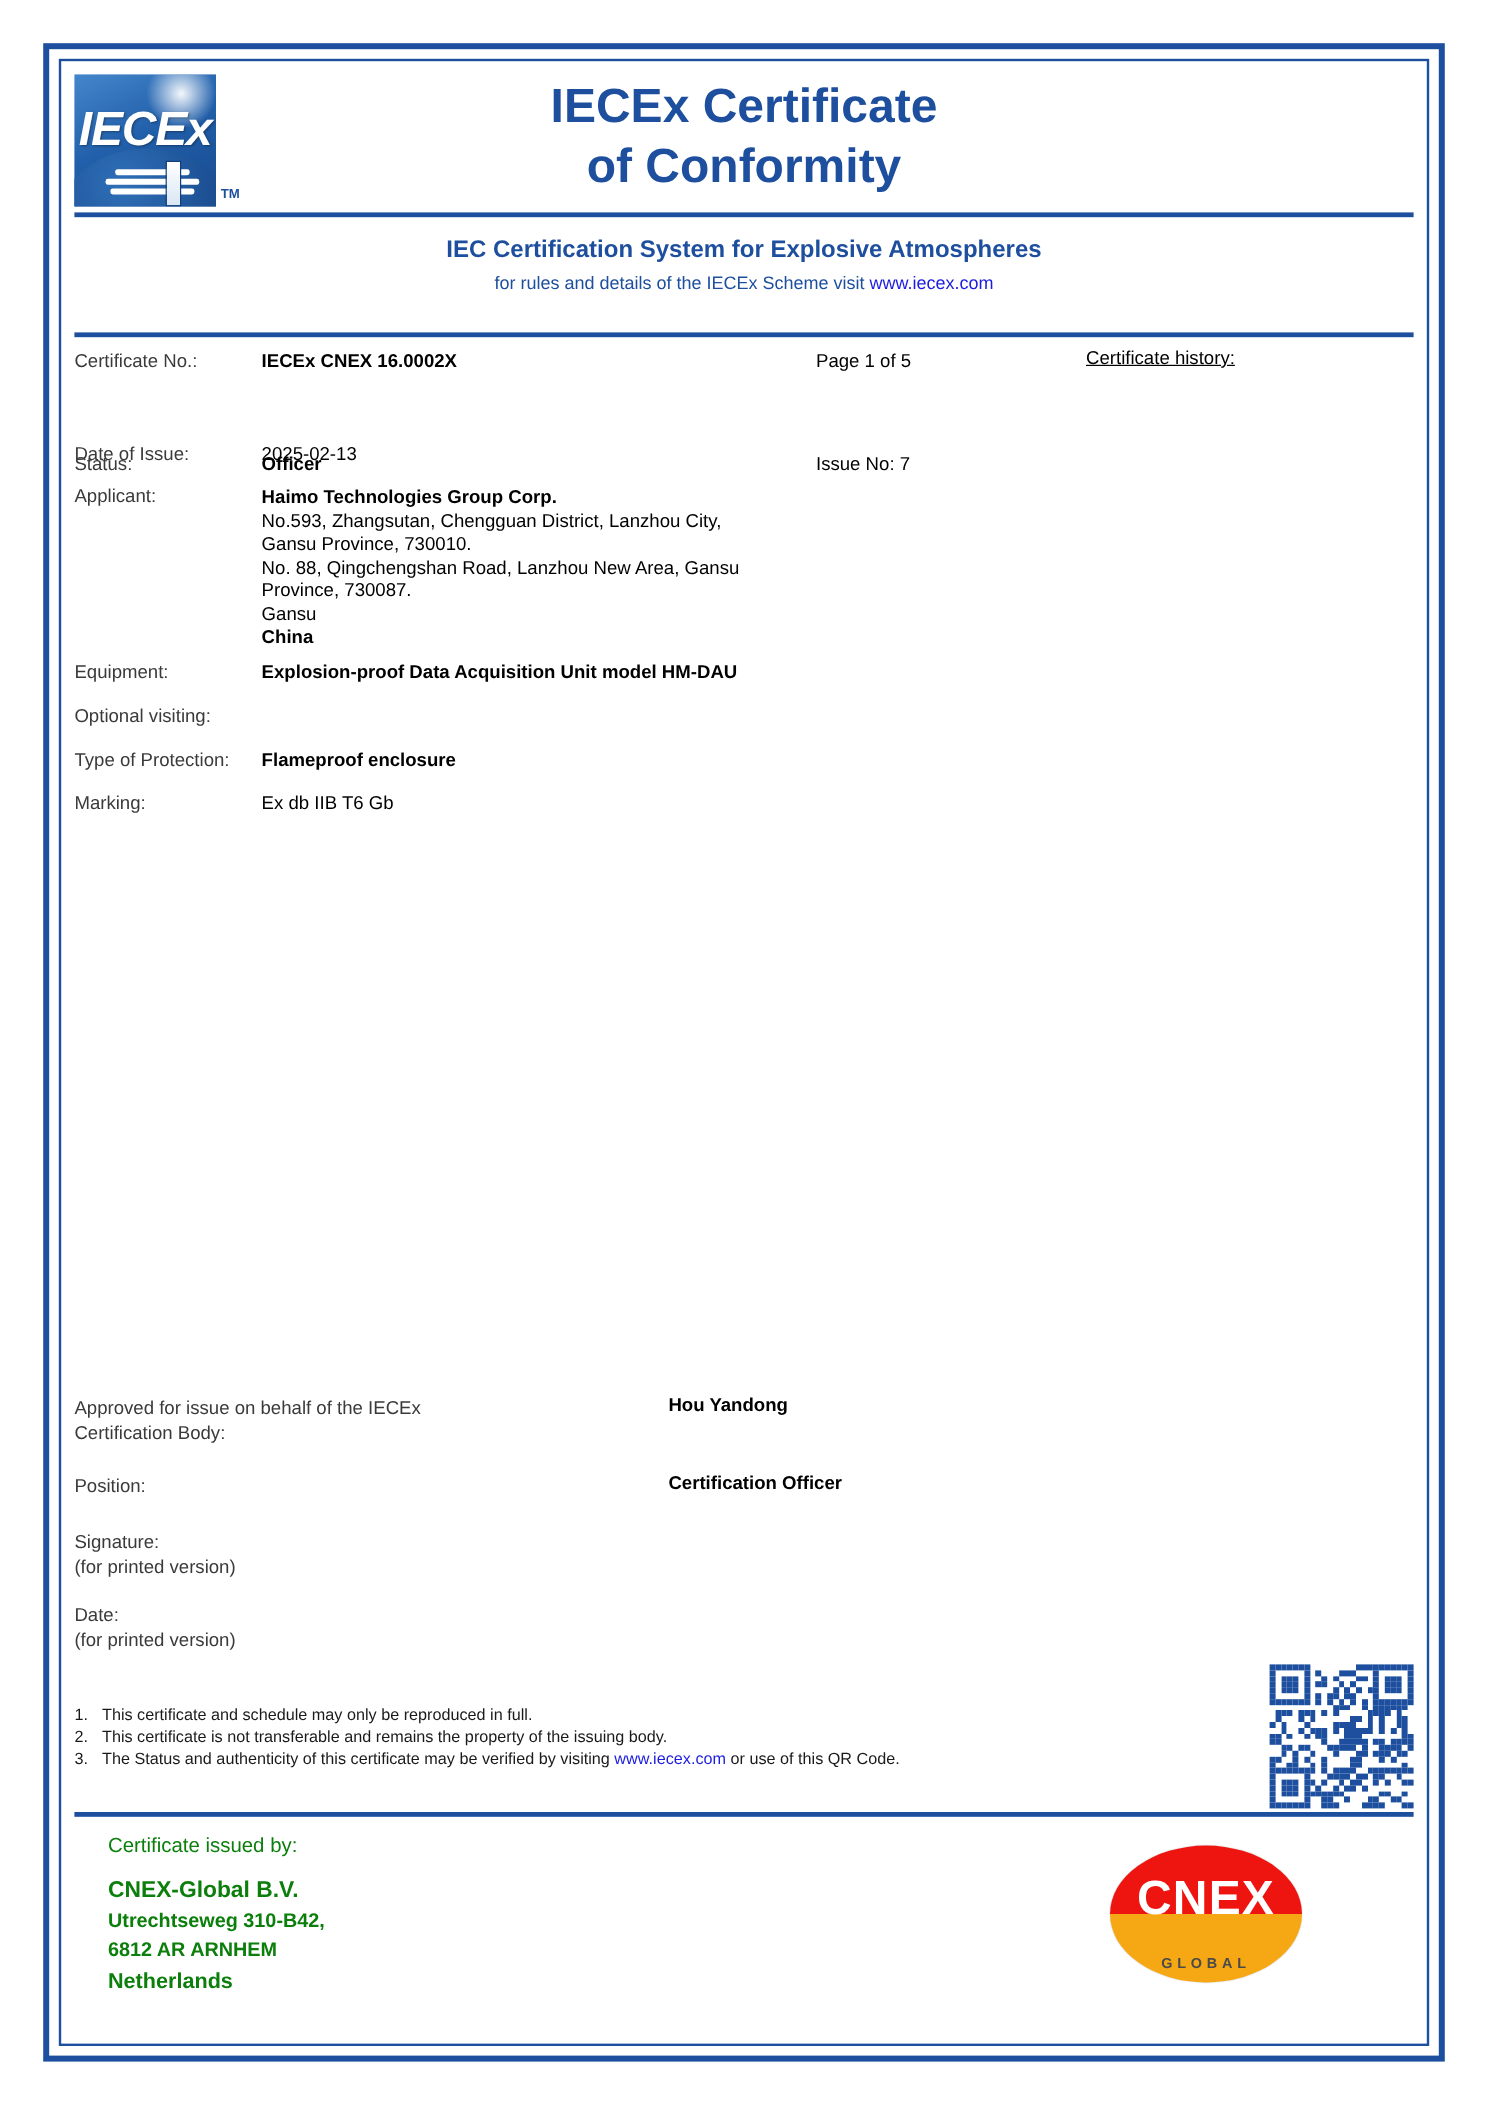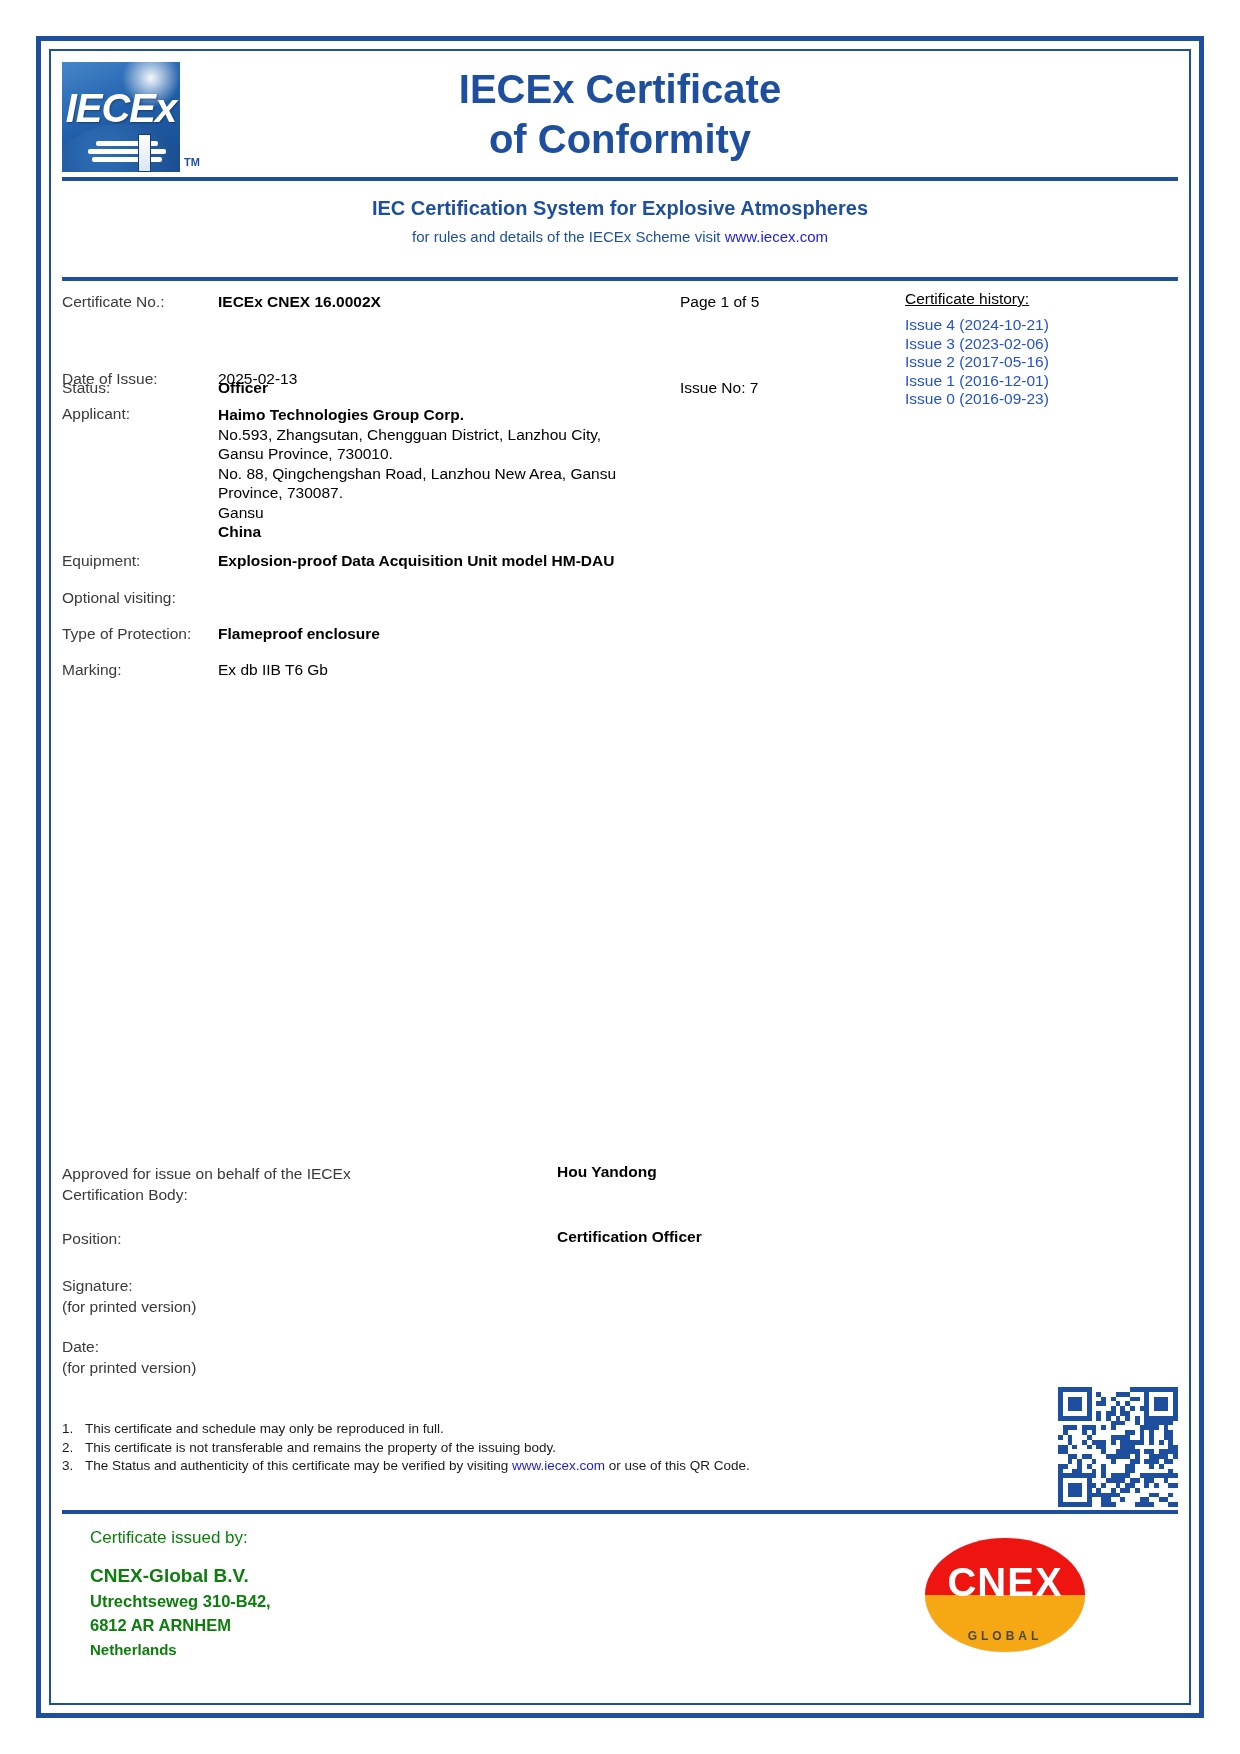--- a/index.html
+++ b/index.html
@@ -82,21 +82,21 @@
   
   .qr{position:absolute;left:1058px;top:1387px;width:120px;height:120px;display:grid;
     grid-template-rows:repeat(25,1fr);grid-template-columns:repeat(25,1fr);background:#fff;}
   .qr div{background:var(--blue);}
 
   
   .issuer{position:absolute;left:90px;top:1528px;color:var(--green);}
   .issuer .i-label{font-size:17px;}
   .issuer .i-name{font-size:19px;font-weight:bold;margin-top:17px;}
   .issuer .i-a1,.issuer .i-a2{font-size:16.5px;font-weight:bold;margin-top:5px;}
-  .issuer .i-country{font-size:15px;font-weight:bold;margin-top:6px;}
+  .issuer .i-country{font-size:18px;font-weight:bold;margin-top:6px;}
 
   
   .cnex{position:absolute;left:925px;top:1538px;width:160px;height:114px;border-radius:50%;
     background:linear-gradient(180deg,var(--red) 0%,var(--red) 50%,var(--orange) 50%,var(--orange) 100%);
     box-shadow:0 0 1px rgba(0,0,0,.4);}
   .cnex .cnex-text{position:absolute;top:22px;left:0;right:0;text-align:center;color:#fff;
     font-weight:bold;font-size:40px;letter-spacing:1px;}
   .cnex .cnex-sub{position:absolute;bottom:9px;left:0;right:0;text-align:center;color:#4a4a4a;
     font-weight:bold;font-size:12px;letter-spacing:4px;}
 </style>
@@ -152,27 +152,20 @@
     <div>No.593, Zhangsutan, Chengguan District, Lanzhou City,</div>
     <div>Gansu Province, 730010.</div>
     <div>No. 88, Qingchengshan Road, Lanzhou New Area, Gansu</div>
     <div>Province, 730087.</div>
     <div>Gansu</div>
     <div class="country">China</div>
   </div>
 
   <div class="history">
     <div class="h-title">Certificate history:</div>
-    <div class="h-items">
-      <a href="#">Issue 4 (2024-10-21)</a>
-      <a href="#">Issue 3 (2023-02-06)</a>
-      <a href="#">Issue 2 (2017-05-16)</a>
-      <a href="#">Issue 1 (2016-12-01)</a>
-      <a href="#">Issue 0 (2016-09-23)</a>
-    </div>
   </div>
 
   <div class="lbl y-equip">Equipment:</div>
   <div class="val y-equip">Explosion-proof Data Acquisition Unit model HM-DAU</div>
 
   <div class="lbl y-acc">Optional visiting:</div>
   <div class="val y-acc"></div>
 
   <div class="lbl y-prot">Type of Protection:</div>
   <div class="val y-prot">Flameproof enclosure</div>

